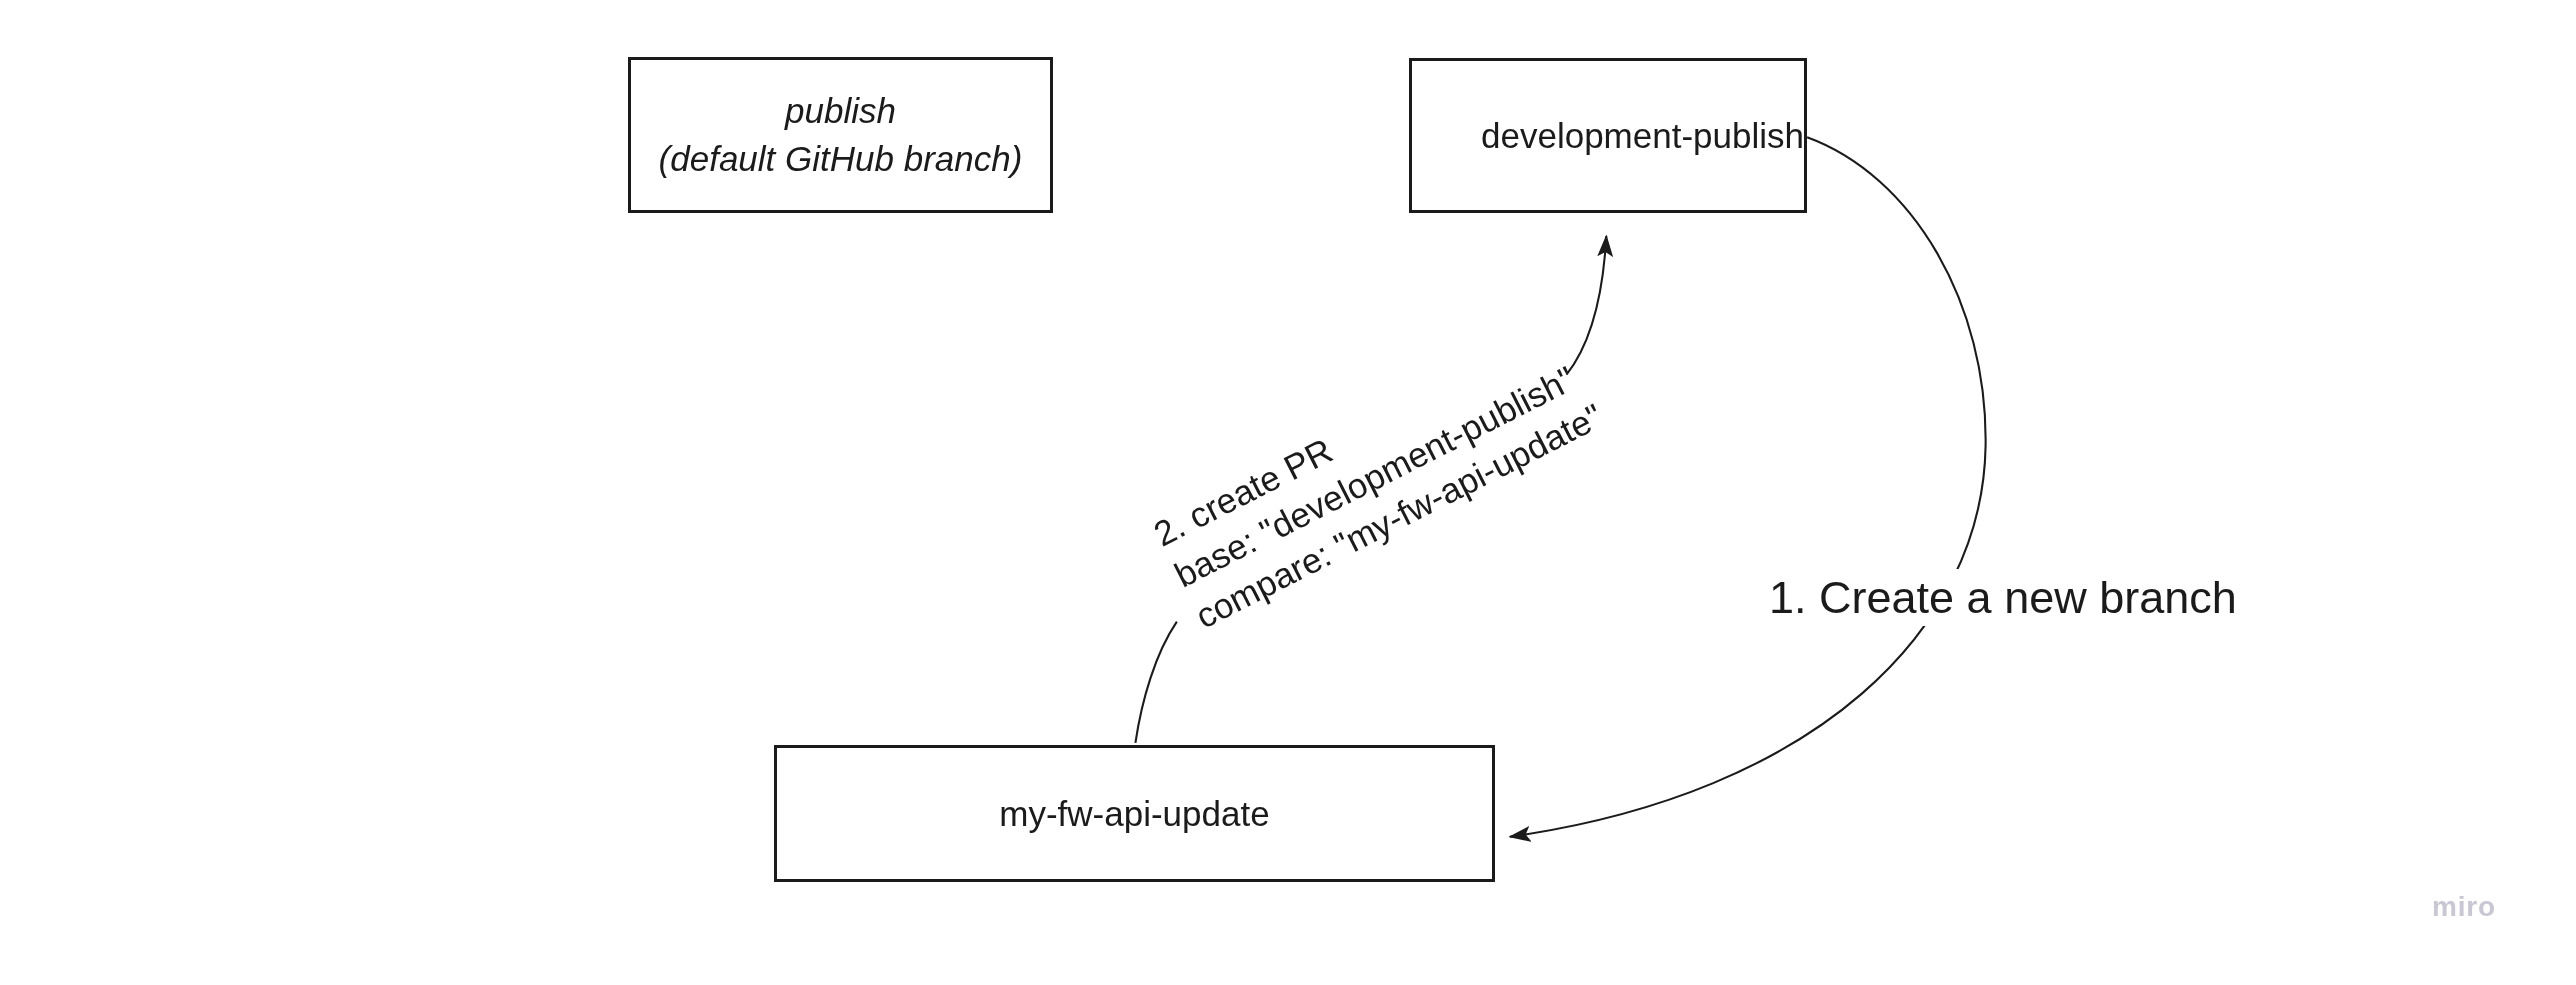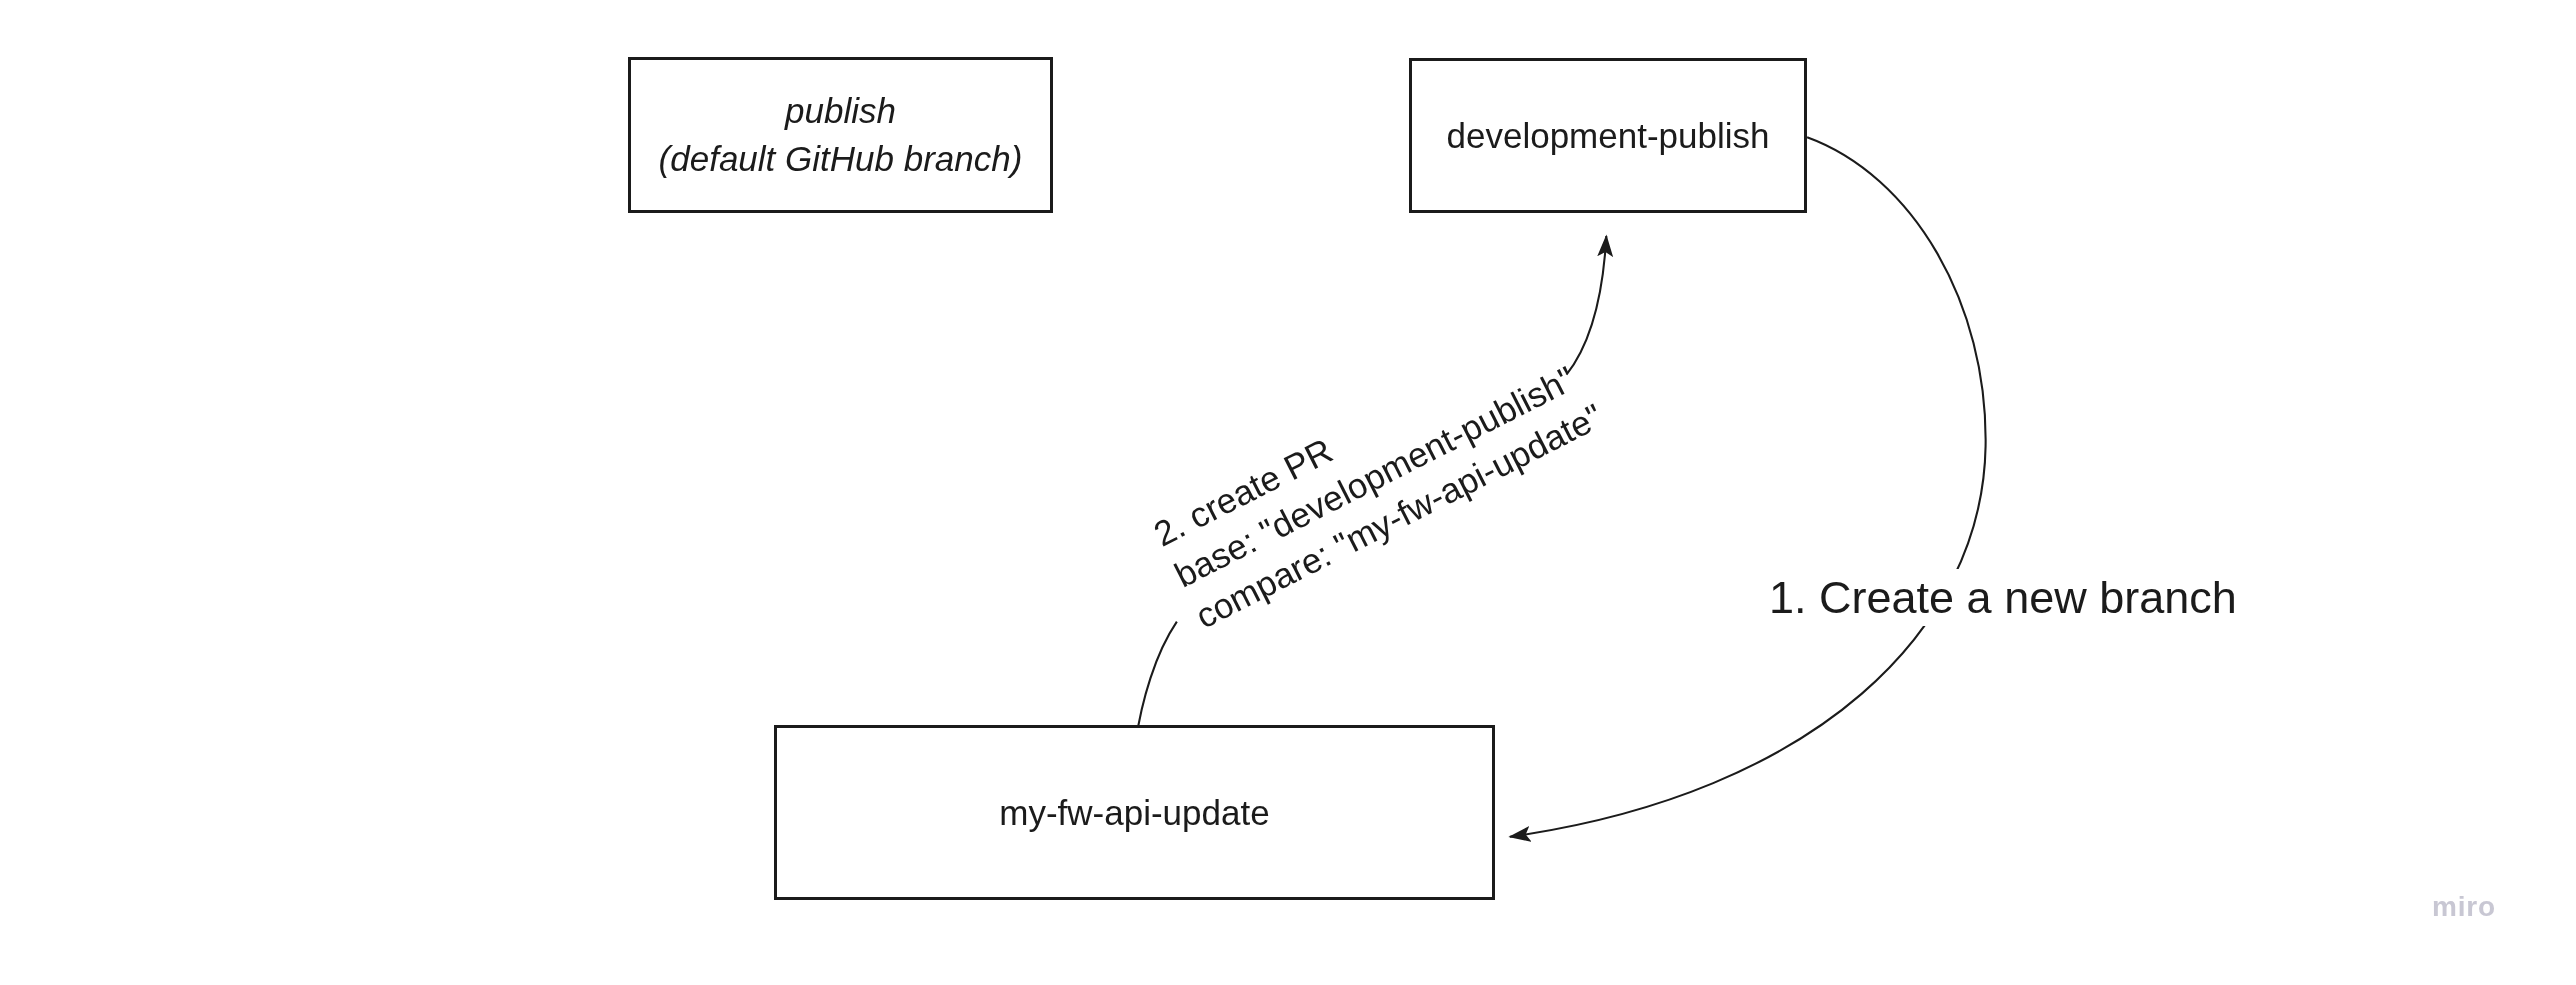--- a/index.html
+++ b/index.html
@@ -43,22 +43,22 @@
     display: flex;
     flex-direction: column;
     align-items: center;
     justify-content: center;
     text-align: center;
     font-size: 35px;
     line-height: 48px;
     color: var(--text);
   }
   .box-publish          { left: 628px;  top: 57px;  width: 425px; height: 156px; font-style: italic; }
-  .box-dev-publish      { left: 1409px; top: 58px;  width: 398px; height: 155px; }
-  .box-my-fw-api-update { left: 774px;  top: 725px; width: 721px; height: 175px; }
+  .box-dev-publish      { left: 1409px; top: 58px;  width: 398px; height: 155px; align-items: flex-end; }
+  .box-my-fw-api-update { left: 774px;  top: 745px; width: 721px; height: 137px; }
   .connector-label-horizontal {
     position: absolute;
     left: 1758px;
     top: 569px;
     background: var(--background);
     padding: 8px 11px;
     font-size: 45px;
     line-height: 41px;
     white-space: nowrap;
     color: var(--text);

